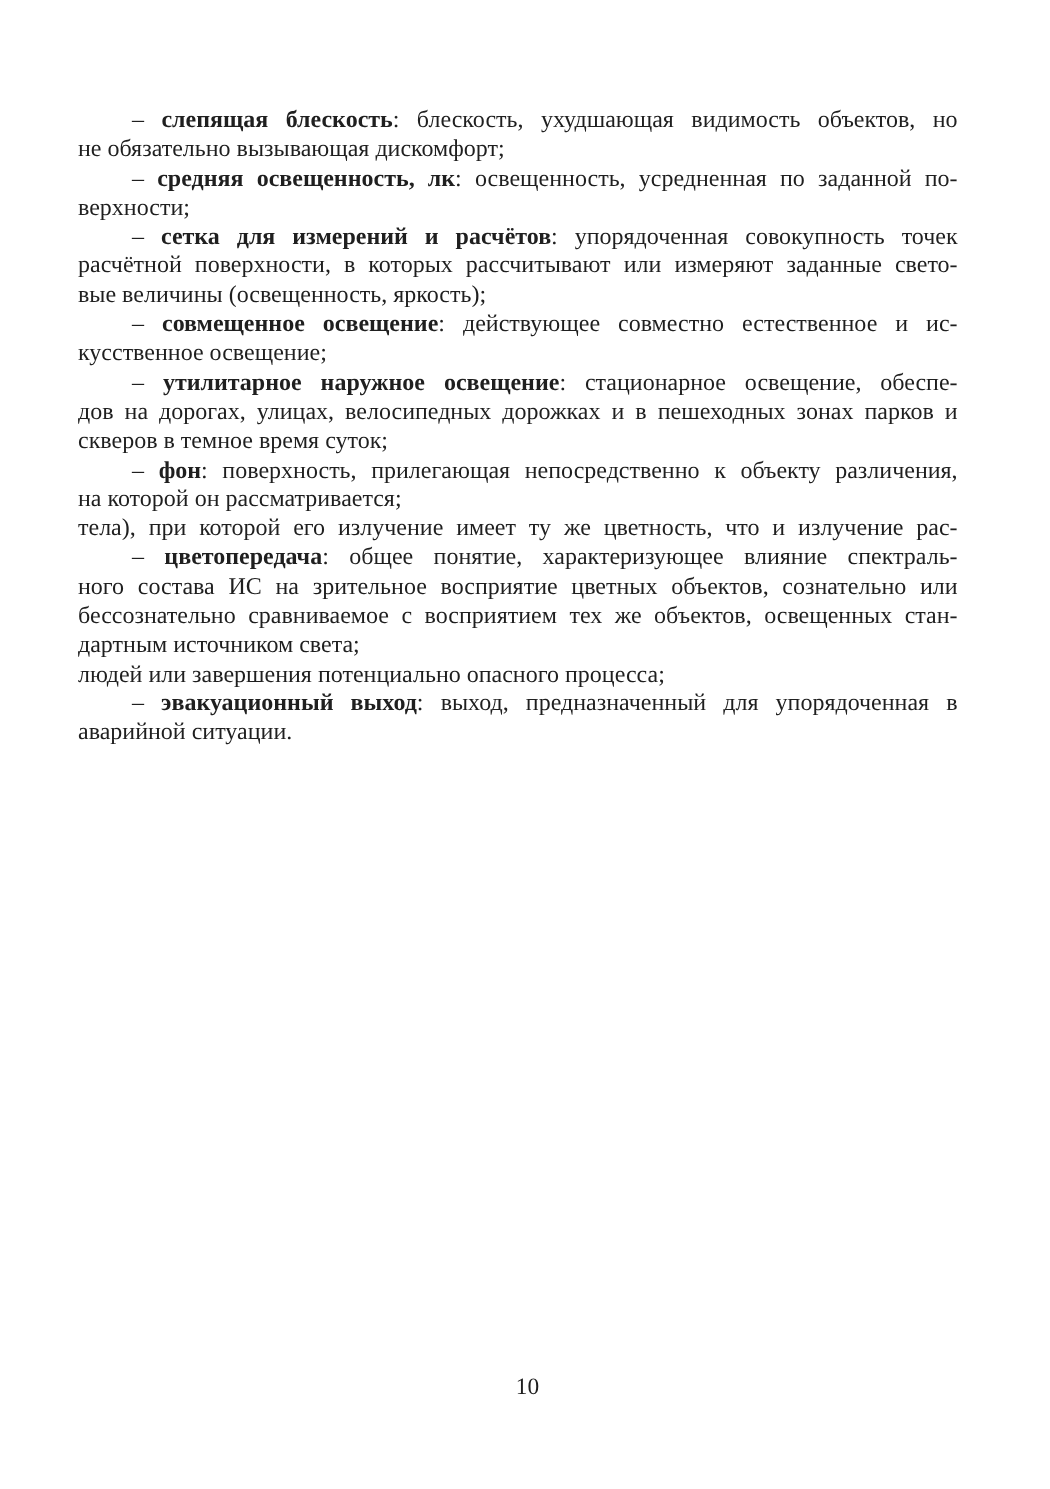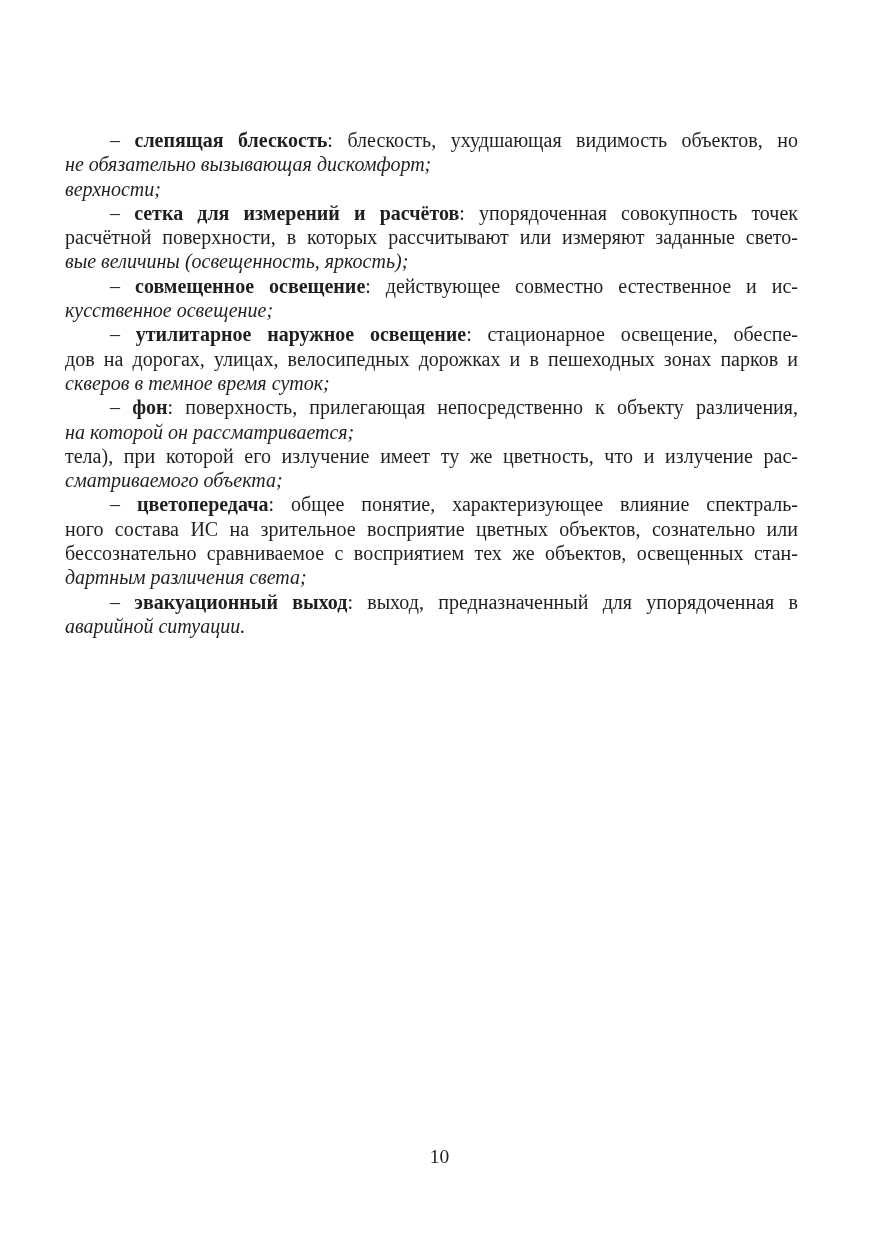--- a/index.html
+++ b/index.html
@@ -16,30 +16,28 @@
     font-family: "Liberation Serif", "DejaVu Serif", serif;
     color: #1f1f1f;
   }
   .text-block {
     position: absolute;
     left: 65px;
     top: 88px;
     width: 733px;
     font-size: 20px;
     line-height: 24.3px;
-    margin-top: 40px;
   }
   .line {
     text-align: justify;
     text-align-last: justify;
     white-space: normal;
   }
   .line.last {
     text-align-last: auto;
-    font-style: italic;
   }
   .line.first {
     padding-left: 45px;
   }
   .seg-bold {
     font-weight: bold;
   }
   .page-number {
     position: absolute;
     top: 1145px;
@@ -50,34 +48,35 @@
     line-height: 24px;
   }
 </style>
 </head>
 <body>
 
 <div class="page">
   <main class="text-block" id="text-block">
       <div class="line first"><span class="seg-regular">– </span><span class="seg-bold">слепящая блескость</span><span class="seg-regular">: блескость, ухудшающая видимость объектов, но</span></div>
       <div class="line last"><span class="seg-regular">не обязательно вызывающая дискомфорт;</span></div>
+      <div class="line first"><span class="seg-regular">– </span><span class="seg-bold">средняя освещенность, лк</span><span class="seg-regular">: освещенность, усредненная по заданной по-</span></div>
       <div class="line last"><span class="seg-regular">верхности;</span></div>
       <div class="line first"><span class="seg-regular">– </span><span class="seg-bold">сетка для измерений и расчётов</span><span class="seg-regular">: упорядоченная совокупность точек</span></div>
       <div class="line"><span class="seg-regular">расчётной поверхности, в которых рассчитывают или измеряют заданные свето-</span></div>
       <div class="line last"><span class="seg-regular">вые величины (освещенность, яркость);</span></div>
       <div class="line first"><span class="seg-regular">– </span><span class="seg-bold">совмещенное освещение</span><span class="seg-regular">: действующее совместно естественное и ис-</span></div>
       <div class="line last"><span class="seg-regular">кусственное освещение;</span></div>
       <div class="line first"><span class="seg-regular">– </span><span class="seg-bold">утилитарное наружное освещение</span><span class="seg-regular">: стационарное освещение, обеспе-</span></div>
       <div class="line"><span class="seg-regular">дов на дорогах, улицах, велосипедных дорожках и в пешеходных зонах парков и</span></div>
       <div class="line last"><span class="seg-regular">скверов в темное время суток;</span></div>
       <div class="line first"><span class="seg-regular">– </span><span class="seg-bold">фон</span><span class="seg-regular">: поверхность, прилегающая непосредственно к объекту различения,</span></div>
       <div class="line last"><span class="seg-regular">на которой он рассматривается;</span></div>
       <div class="line"><span class="seg-regular">тела), при которой его излучение имеет ту же цветность, что и излучение рас-</span></div>
-      <div class="line last"><span class="seg-regular">сматриваемого объекта;</span></div>
       <div class="line first"><span class="seg-regular">– </span><span class="seg-bold">цветопередача</span><span class="seg-regular">: общее понятие, характеризующее влияние спектраль-</span></div>
       <div class="line"><span class="seg-regular">ного состава ИС на зрительное восприятие цветных объектов, сознательно или</span></div>
       <div class="line"><span class="seg-regular">бессознательно сравниваемое с восприятием тех же объектов, освещенных стан-</span></div>
-      <div class="line last"><span class="seg-regular">дартным различения света;</span></div>
+      <div class="line last"><span class="seg-regular">дартным источником света;</span></div>
+      <div class="line last"><span class="seg-regular">людей или завершения потенциально опасного процесса;</span></div>
       <div class="line first"><span class="seg-regular">– </span><span class="seg-bold">эвакуационный выход</span><span class="seg-regular">: выход, предназначенный для упорядоченная в</span></div>
       <div class="line last"><span class="seg-regular">аварийной ситуации.</span></div>
     </main>
   <div class="page-number">10</div>
 </div>
 
 </body></html>

